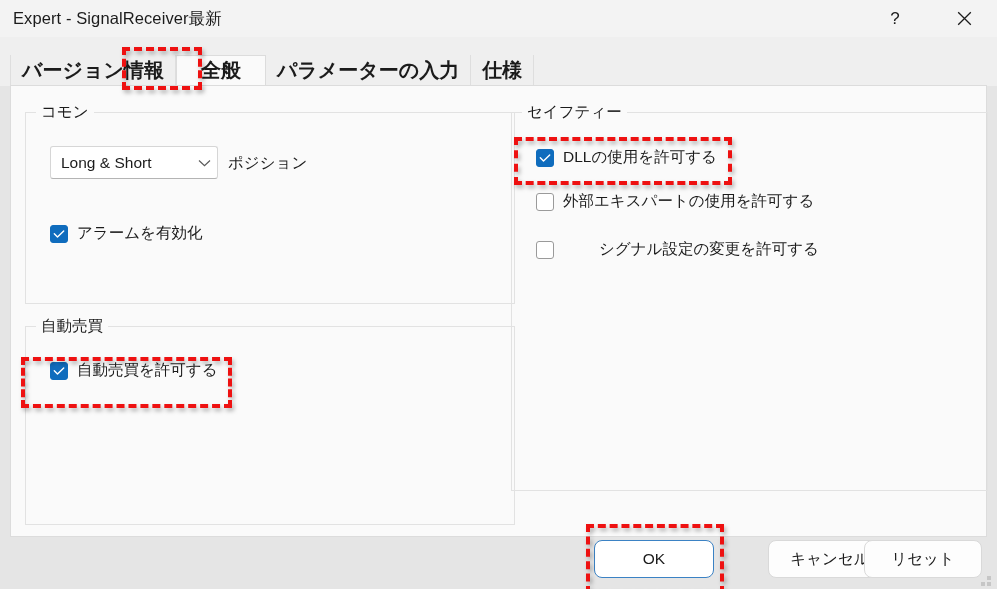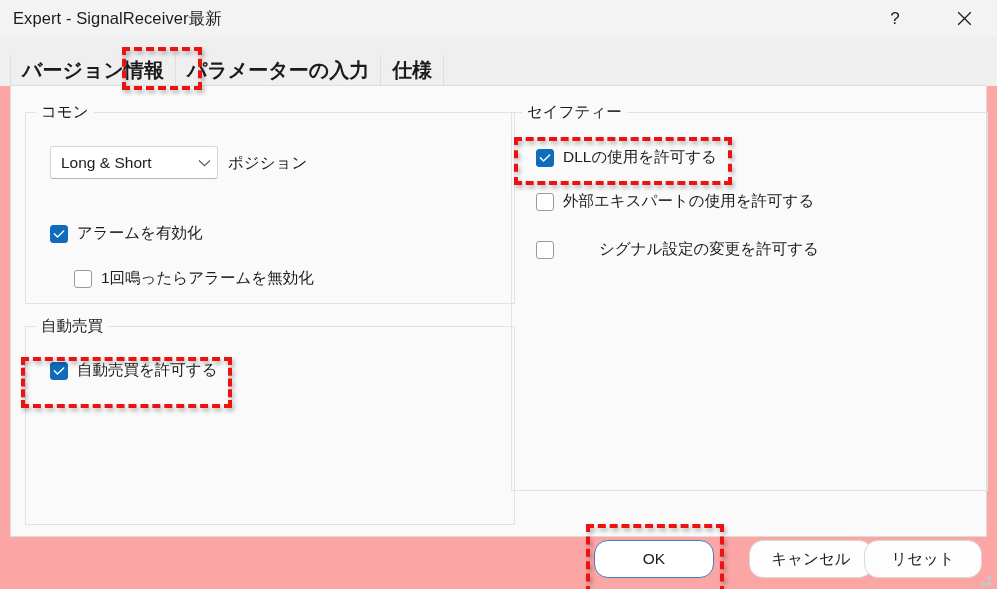--- a/index.html
+++ b/index.html
@@ -8,21 +8,21 @@
     background: #ffffff;
   }
   body {
     font-family: "Liberation Sans", "DejaVu Sans", sans-serif;
   }
   #app {
     position: relative;
     width: 997px;
     height: 589px;
     overflow: hidden;
-    background: #fca5a5;
+    background: #e5e5e5;
   }
 
   
   .titlebar {
     position: absolute;
     left: 0; top: 0;
     width: 997px; height: 37px;
     background: #f3f3f3;
   }
   .title-text {
@@ -184,35 +184,35 @@
     color: #1b1b1b;
     margin-left: 9px;
   }
 
   
   .btn {
     position: absolute;
     height: 38px;
     background: #fdfdfd;
     border: 1px solid #d9d9d9;
-    border-radius: 14px;
+    border-radius: 8px;
     box-sizing: border-box;
     display: flex;
     align-items: center;
     justify-content: center;
     font-size: 15.5px;
     color: #1b1b1b;
     white-space: nowrap;
   }
   .btn.default {
     border: 1px solid #3b82c4;
     background: #ffffff;
   }
   #btn-ok     { left: 594px; top: 540px; width: 120px; }
-  #btn-cancel { left: 749px; top: 540px; width: 124px; text-align: right; }
+  #btn-cancel { left: 768px; top: 540px; width: 124px; text-align: right; }
   #btn-reset  { left: 864px; top: 540px; width: 118px; }
 
   
   .annot {
     position: absolute;
     border: 4px dashed #ee1111;
     box-sizing: border-box;
     pointer-events: none;
     filter: drop-shadow(2px 3px 2px rgba(0,0,0,0.28));
   }
@@ -249,20 +249,21 @@
         <svg width="15" height="15" viewBox="0 0 15 15">
           <path d="M1.2 1.2 L13.8 13.8 M13.8 1.2 L1.2 13.8" stroke="#1b1b1b" stroke-width="1.3" fill="none"></path>
         </svg>
       </span>
     </div>
   </div>
 
   <div class="tabband"></div>
   <div class="tabs">
     <div class="tab">バージョン情報</div>
+    <div class="tab selected">全般</div>
     <div class="tab">パラメーターの入力</div>
     <div class="tab">仕様</div>
   </div>
 
   <div class="content">
 
     <div class="group" id="group-common">
       <div class="group-legend">コモン</div>
 
       <div class="combo">
@@ -277,24 +278,20 @@
 
       <div class="cbrow" style="left:24px; top:110px;">
         <span class="cbbox on">
           <svg width="12" height="10" viewBox="0 0 12 10">
             <path d="M1.3 4.8 L4.5 8 L10.7 1.9" stroke="#ffffff" stroke-width="1.4" fill="none" stroke-linecap="round" stroke-linejoin="round"></path>
           </svg>
         </span>
         <span class="cblabel">アラームを有効化</span>
       </div>
 
-      <div class="cbrow" style="left:48px; top:155px;">
-        <span class="cbbox off"></span>
-        <span class="cblabel">1回鳴ったらアラームを無効化</span>
-      </div>
     </div>
 
     <div class="group" id="group-autotrade">
       <div class="group-legend">自動売買</div>
 
       <div class="cbrow" style="left:24px; top:33px;">
         <span class="cbbox on">
           <svg width="12" height="10" viewBox="0 0 12 10">
             <path d="M1.3 4.8 L4.5 8 L10.7 1.9" stroke="#ffffff" stroke-width="1.4" fill="none" stroke-linecap="round" stroke-linejoin="round"></path>
           </svg>

